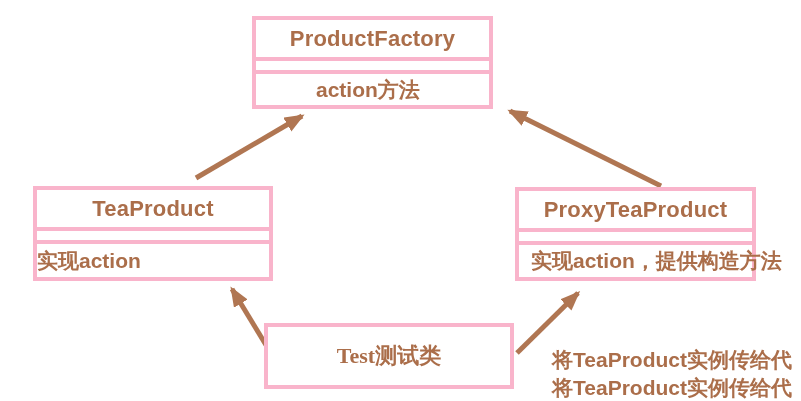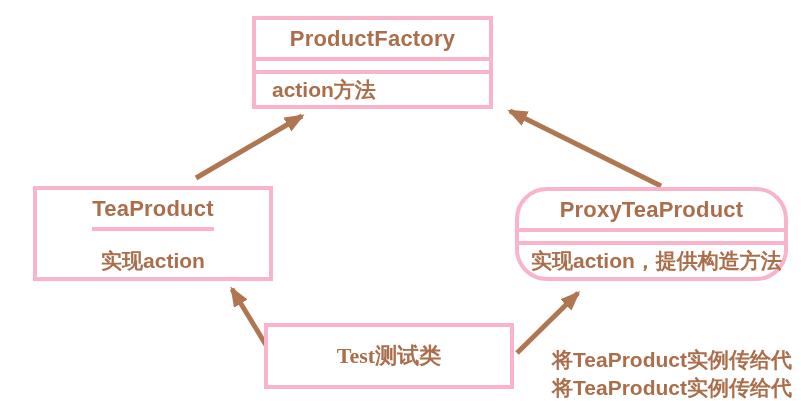--- a/index.html
+++ b/index.html
@@ -50,25 +50,25 @@
     flex: 1;
     display: flex;
     align-items: center;
     justify-content: center;
     font-size: 22px;
     color: #ab6e4a;
     font-family: Liberation Serif, serif;
   }
 
   #box-factory { left: 252px; top: 16px;  width: 241px; height: 93px; }
-  #box-tea     { left: 33px;  top: 186px; width: 240px; height: 95px; align-items: center; }
-  #box-proxy   { left: 515px; top: 187px; width: 273px; height: 94px; border-radius: 32px; }
+  #box-tea     { left: 33px;  top: 186px; width: 240px; height: 95px; }
+  #box-proxy   { left: 515px; top: 187px; width: 241px; height: 94px; }
   #box-test    { left: 264px; top: 323px; width: 250px; height: 66px; }
 
-  #box-factory .method-row { padding-left: 16px; }
+  #box-factory .method-row { padding-left: 60px; }
   #box-tea .method-row     { }
   #box-proxy .method-row   { padding-left: 12px; overflow: visible; }
 
   .annotation {
     position: absolute;
     left: 552px; top: 329px;
     font-size: 21px;
     line-height: 28px;
     color: #ab6e4a;
     white-space: nowrap;

